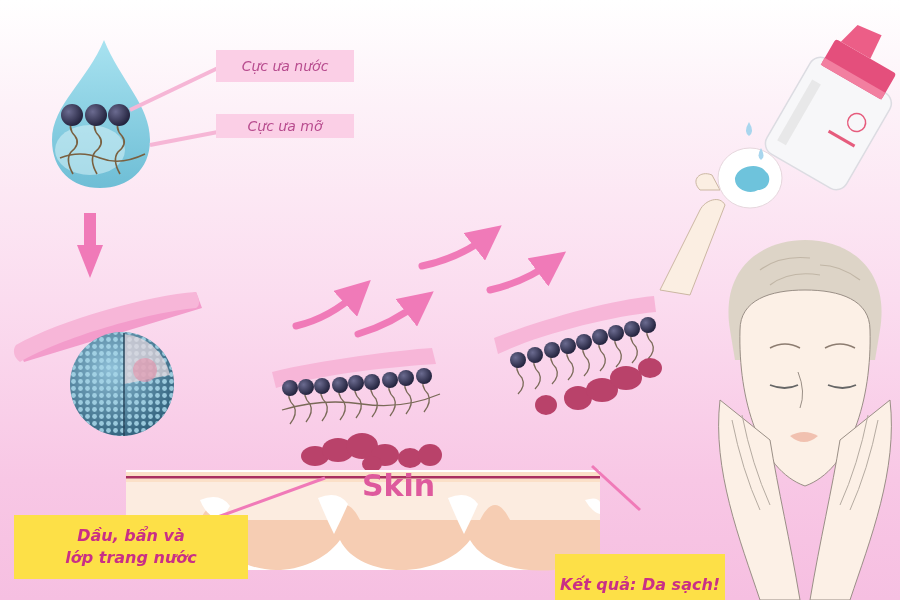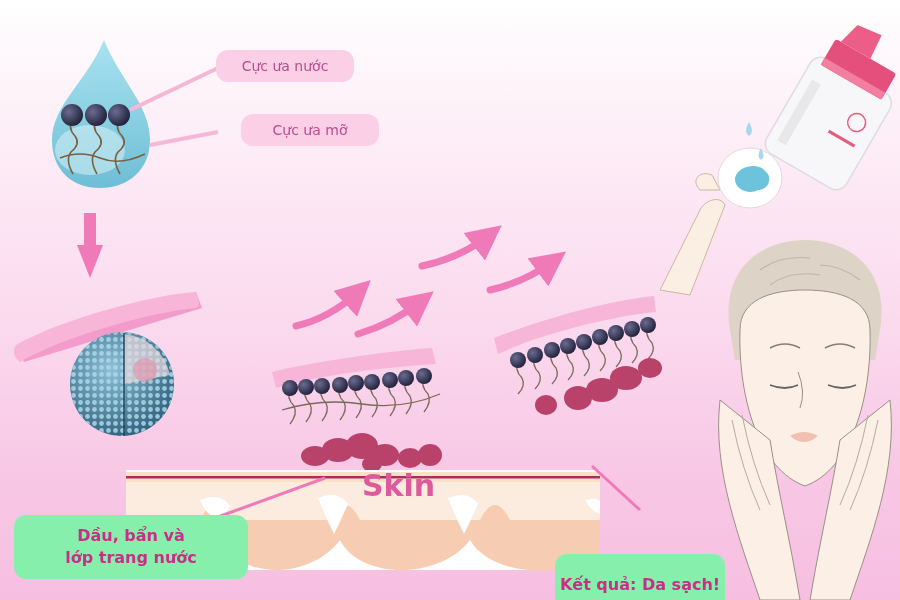--- a/index.html
+++ b/index.html
@@ -3,26 +3,26 @@
   <meta charset="utf-8">
   <style>
     html, body { margin: 0; padding: 0; }
     body {
       width: 900px; height: 600px; overflow: hidden; position: relative;
       background: linear-gradient(180deg, #ffffff 0%, #fdf1f8 18%, #fbdcef 50%, #f8c7e5 80%, #f6bfe1 100%);
       font-family: "DejaVu Sans", sans-serif;
     }
     .abs { position: absolute; }
     .label-box {
-      position: absolute; background: #f9c5e3; border-radius: 12px;
+      position: absolute; background: #f9c5e3; border-radius: 0;
       color: #c2378c; display: flex; align-items: center; justify-content: center;
-      text-align: center; box-sizing: border-box;
+      text-align: center; box-sizing: border-box; font-style: italic;
     }
     .label-small { font-size: 14px; color: #b84d8f; background: #fbcfe6; }
-    .label-big { font-size: 16px; font-weight: bold; color: #c92f86; background: #86efac; line-height: 22px; }
+    .label-big { font-size: 16px; font-weight: bold; color: #c92f86; background: #fde047; line-height: 22px; }
     .skin-text { font-size: 30px; color: #de5a9d; font-weight: bold; }
     svg { position: absolute; left: 0; top: 0; }
   </style>
 </head>
 <body>
 
 <svg width="900" height="600" viewBox="0 0 900 600">
   <defs>
     <linearGradient id="dropGrad" x1="0" y1="0" x2="0" y2="1">
       <stop offset="0" stop-color="#9fe0ef"></stop>
@@ -210,21 +210,21 @@
     <g stroke="#b5aba1" stroke-width="1" fill="none">
       <path d="M732,420 q10,50 28,90"></path>
       <path d="M742,415 q10,50 28,90"></path>
       <path d="M878,420 q-10,50 -28,90"></path>
       <path d="M868,415 q-10,50 -28,90"></path>
     </g>
   </g>
 </svg>
 
 <div class="label-box label-small" style="left:216px; top:50px; width:138px; height:32px;">Cực ưa nước</div>
-<div class="label-box label-small" style="left:216px; top:114px; width:138px; height:32px;margin-left:25px;">Cực ưa mỡ</div>
+<div class="label-box label-small" style="left:216px; top:114px; width:138px; height:24px;">Cực ưa mỡ</div>
 
 <div class="label-box label-big" style="left:14px; top:515px; width:234px; height:64px; flex-direction:column;">
   <span>Dầu, bẩn và</span>
   <span>lớp trang nước</span>
 </div>
 
 <div class="label-box label-big" style="left:555px; top:510px; width:170px; height:62px;margin-top:44px;">Kết quả: Da sạch!</div>
 
 <div class="abs skin-text" style="left:362px; top:468px;">Skin</div>
 

